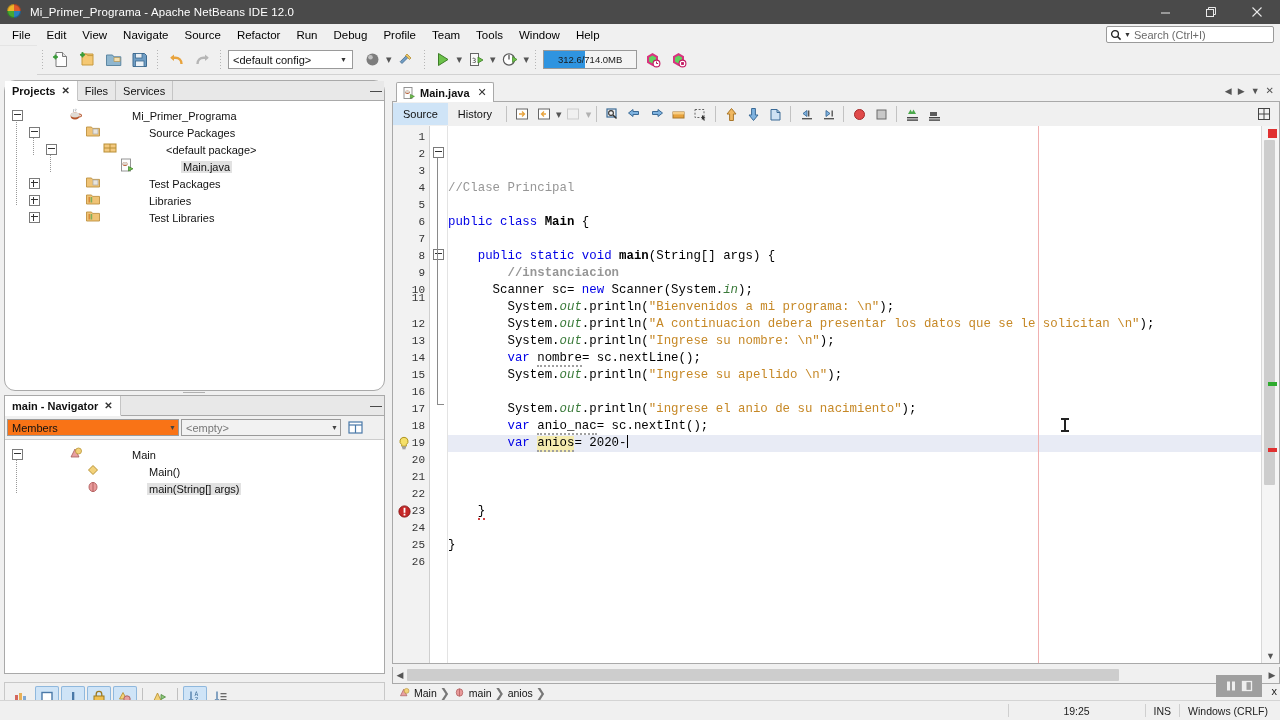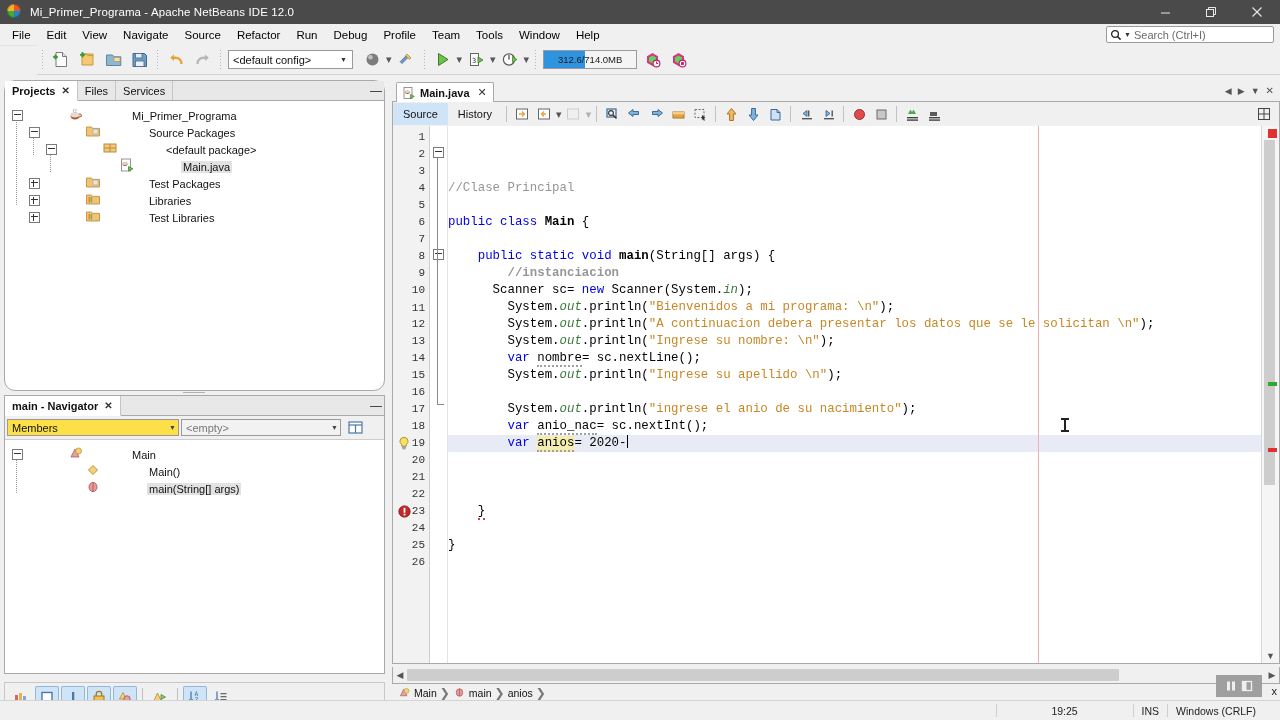--- a/index.html
+++ b/index.html
@@ -89,21 +89,21 @@
   .expbox{width:9px;height:9px;border:1px solid #7a7a7a;background:#fff;position:relative;}
   .expbox:before{content:"";position:absolute;left:1px;right:1px;top:3px;height:1px;background:#333;}
   .expbox.plus:after{content:"";position:absolute;top:1px;bottom:1px;left:3px;width:1px;background:#333;}
   .tico{width:16px;height:16px;margin:0 3px 0 1px;flex:0 0 auto;}
   .tlabel{padding:0 2px;}
   .tlabel.sel{background:#e2e2e2;}
   .guide{position:absolute;border-left:1px dotted #999;}
 
   .navtoolrow{display:flex;align-items:center;height:21px;padding:1px 2px;gap:2px;
     border-bottom:1px solid #cdcdcd;background:#f0f0f0;}
-  .combo{height:17px;background:#fde047;border:1px solid #9a9a9a;display:flex;align-items:center;
+  .combo{height:17px;background:#f97316;border:1px solid #9a9a9a;display:flex;align-items:center;
     justify-content:space-between;padding:0 2px 0 4px;box-sizing:border-box;font-size:11px;color:#111;}
   .combo.disabled{background:#f2f2f2;color:#777;}
   .combo .arrw{font-size:7px;color:#444;}
 
   .bottomtools{position:absolute;left:4px;right:3px;bottom:8px;height:28px;
     background:#f0f0f0;border:1px solid #c8c8c8;display:flex;align-items:center;padding:0 4px;gap:2px;}
   .btl{width:24px;height:22px;display:flex;align-items:center;justify-content:center;border-radius:2px;}
   .btl.on{background:#cfe4f7;box-shadow:inset 0 0 0 1px #8fb8dd;}
   .vsep{width:1px;height:18px;background:#c0c0c0;margin:0 3px;}
   .splitter{position:absolute;left:0;width:388px;height:6px;top:309px;
@@ -780,21 +780,21 @@
           <div class="lnum" style="top: 3px;">1</div>
           <div class="lnum" style="top: 20px;">2</div>
           <div class="lnum" style="top: 37px;">3</div>
           <div class="lnum" style="top: 54px;">4</div>
           <div class="lnum" style="top: 71px;">5</div>
           <div class="lnum" style="top: 88px;">6</div>
           <div class="lnum" style="top: 105px;">7</div>
           <div class="lnum" style="top: 122px;">8</div>
           <div class="lnum" style="top: 139px;">9</div>
           <div class="lnum" style="top: 156px;">10</div>
-          <div class="lnum" style="top: 174px;">11</div>
+          <div class="lnum" style="top: 164px;">11</div>
           <div class="lnum" style="top: 190px;">12</div>
           <div class="lnum" style="top: 207px;">13</div>
           <div class="lnum" style="top: 224px;">14</div>
           <div class="lnum" style="top: 241px;">15</div>
           <div class="lnum" style="top: 258px;">16</div>
           <div class="lnum" style="top: 275px;">17</div>
           <div class="lnum" style="top: 292px;">18</div>
           <div class="lnum" style="top: 309px;">19</div>
           <div class="lnum" style="top: 326px;">20</div>
           <div class="lnum" style="top: 343px;">21</div>
@@ -912,16 +912,16 @@
         </svg>
       </span>
     </div>
     <span class="fb-x">x</span>
   </div>
 
   <div class="statusbar">
     <div class="st-fill"></div>
     <div class="st-cell" style="min-width:120px;justify-content:center">19:25</div>
     <div class="st-cell">INS</div>
-    <div class="st-cell" style="padding-right:24px">Windows (CRLF)</div>
+    <div class="st-cell" style="padding-right:12px">Windows (CRLF)</div>
   </div>
 
 </div>
 
 </body></html>

